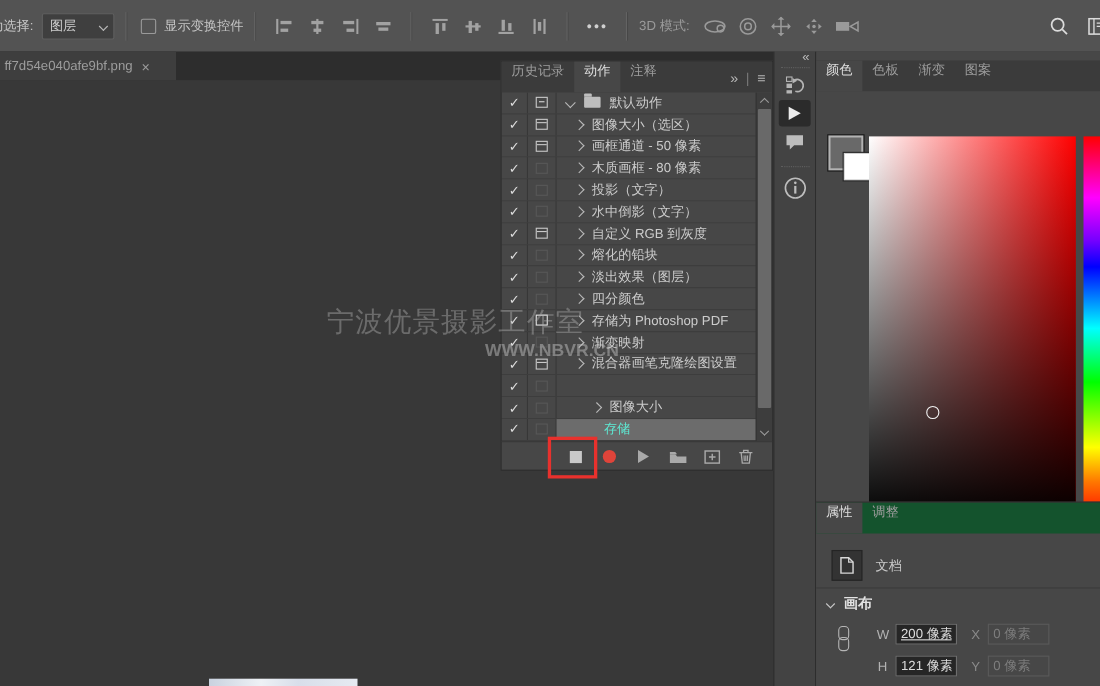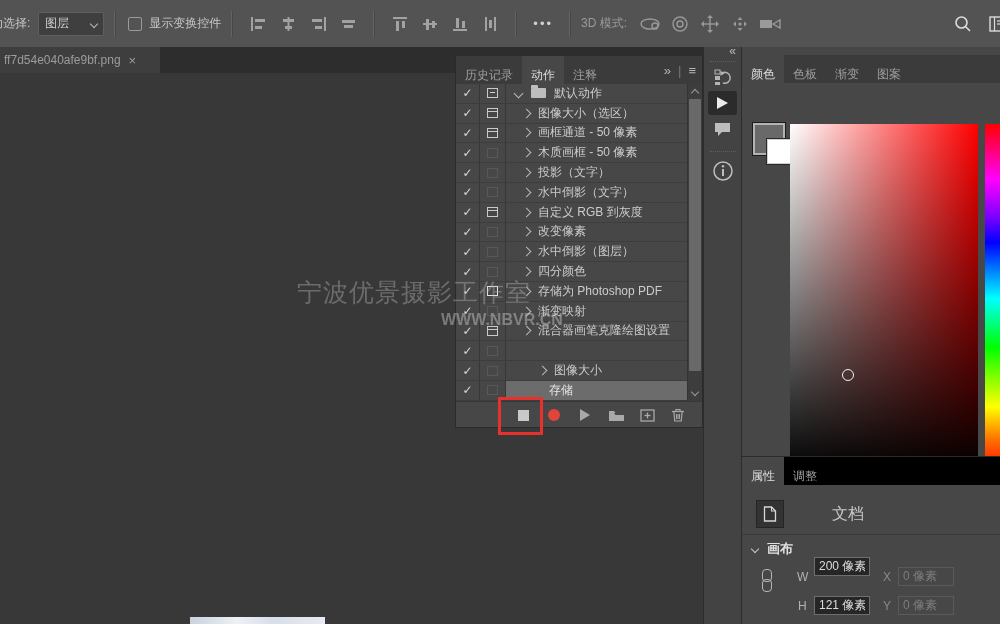--- a/index.html
+++ b/index.html
@@ -29,37 +29,37 @@
   .tab-close{margin-left:8px;color:#9c9c9c;font-size:13px;}
   
   #canvas{left:0;top:73px;width:703px;height:551px;background:#383838;}
   #doc-image-partial{left:190px;top:617px;width:135px;height:7px;
      background:linear-gradient(to right,#c9d2df,#eef1f5 35%,#d8deea 60%,#e6eaf1);}
   #watermark-1{left:297px;top:276px;font-size:25px;font-weight:normal;letter-spacing:1px;color:rgba(178,178,178,0.42);z-index:50;pointer-events:none;}
   #watermark-2{left:441px;top:311px;font-size:16px;font-weight:bold;color:rgba(205,205,205,0.45);z-index:50;pointer-events:none;}
   
   #actions-panel{left:455px;top:55px;width:248px;height:373px;background:#474747;border:1px solid #2b2b2b;box-sizing:border-box;z-index:10;}
   #actions-header{height:28px;background:#3b3b3b;display:flex;align-items:stretch;font-size:12px;color:#9d9d9d;}
-  .panel-tab{display:flex;align-items:flex-end;padding:0 9px;}
+  .panel-tab{display:flex;align-items:flex-start;padding:0 9px;}
   .panel-tab.active{background:#474747;color:#dedede;}
   #actions-header-right{margin-left:auto;display:flex;align-items:center;padding-right:6px;color:#b5b5b5;}
   .hdr-ico{margin-left:7px;font-size:13px;}
   #actions-list{position:relative;height:317px;overflow:hidden;}
   .act-row{display:flex;align-items:stretch;height:19.8px;box-sizing:border-box;border-bottom:1px solid rgba(0,0,0,0.13);font-size:12px;color:#cccccc;}
   .cell{display:flex;align-items:center;justify-content:center;border-right:1px solid rgba(0,0,0,0.22);}
   .cell-check{width:23px;}
   .cell-dlg{width:25px;}
   .tick{color:#dcdcdc;font-size:12px;}
   .dlg{width:11px;height:10px;border:1px solid #c9c9c9;box-sizing:border-box;display:inline-block;}
   .dlg.on::after{content:"";display:block;margin-top:2px;border-top:1px solid #c9c9c9;}
   .dlg.partial::after{content:"";display:block;width:5px;margin:3px auto 0;border-top:1px solid #d5d5d5;}
   .dlg.off{border-color:#585858;}
   .dlg.bright{border-color:#e4e4e4;}
   .row-main{flex:1;display:flex;align-items:center;height:100%;padding-left:6px;margin-right:14px;}
-  .row-main.sel{background:#6c6c6c;color:#e5e5e5;}
+  .row-main.sel{background:#6c6c6c;color:#5eead4;}
   .tw{width:6px;height:6px;border-right:1.4px solid #b9b9b9;border-bottom:1.4px solid #b9b9b9;flex:none;}
   .tw.r{transform:rotate(-45deg);}
   .tw.d{transform:rotate(45deg);}
   .ind0 .tw{margin-left:3px;}
   .ind1 .tw{margin-left:11px;}
   .ind2 .tw{margin-left:27px;}
   .tw-sp{width:29px;flex:none;}
   .folder{width:15px;height:10px;background:#bdbdbd;margin-left:9px;position:relative;border-radius:1px;flex:none;}
   .folder::before{content:"";position:absolute;top:-3px;left:0;width:7px;height:3px;background:#bdbdbd;border-radius:1px 1px 0 0;}
   .act-label{margin-left:8px;white-space:nowrap;}
@@ -88,22 +88,22 @@
   #fg-swatch{position:absolute;left:11px;top:40px;width:28px;height:28px;background:#696969;border:2px solid #b3b3b3;outline:1px solid #1c1c1c;}
   #bg-swatch{position:absolute;left:25px;top:56px;width:23px;height:23px;background:#ffffff;border:1px solid #cfcfcf;outline:1px solid #2a2a2a;}
   #sat-square{position:absolute;left:48px;top:41px;width:188px;height:349px;
     background:linear-gradient(to bottom,rgba(0,0,0,0),#000),linear-gradient(to right,#ffffff,#ff0000);}
   #sat-cursor{position:absolute;left:52px;top:245px;width:10px;height:10px;border:1.5px solid #f2f2f2;border-radius:50%;}
   #hue-strip{position:absolute;left:243px;top:41px;width:15px;height:349px;
     background:linear-gradient(to bottom,#ff0000 0%,#ff00ff 16%,#7700ff 27%,#0000ff 34%,#00ffff 50%,#00ff00 64%,#ffff00 81%,#ff7700 90%,#ff0000 100%);}
   #hue-arrow{position:absolute;left:231px;top:394px;width:0;height:0;border-top:5px solid transparent;border-bottom:5px solid transparent;border-left:7px solid #e8e8e8;}
   
   #props{position:absolute;left:0;top:409px;width:100%;height:168px;background:#474747;border-top:1px solid #2b2b2b;}
-  #prop-tabs{height:28px;background:#000000;display:flex;font-size:12px;color:#9d9d9d;}
-  #doc-row{position:absolute;left:14px;top:43px;display:flex;align-items:center;color:#c9c9c9;font-size:16px;gap:36px;}
+  #prop-tabs{height:28px;background:#14532d;display:flex;font-size:12px;color:#9d9d9d;}
+  #doc-row{position:absolute;left:14px;top:43px;display:flex;align-items:center;color:#c9c9c9;font-size:12px;}
   #doc-icon-box{width:26px;height:26px;background:#333333;border:1px solid #242424;display:flex;align-items:center;justify-content:center;margin-right:12px;}
   #props-divider{position:absolute;left:0;top:77px;width:100%;border-top:1px solid #3a3a3a;}
   #canvas-section-header{position:absolute;left:10px;top:83px;display:flex;align-items:center;color:#e2e2e2;font-size:13px;font-weight:bold;}
   #canvas-section-header .chev{margin-right:9px;border-color:#c9c9c9;}
   #link-icon{position:absolute;left:20px;top:112px;}
   .link-ring{width:8px;height:11px;border:1.6px solid #b5b5b5;border-radius:4px;}
   .link-ring + .link-ring{margin-top:-3px;}
   .fld-label{position:absolute;color:#b2b2b2;font-size:12px;}
   .fld-label.dim{color:#8a8a8a;}
   .prop-input{position:absolute;width:46px;height:17px;background:#262626;border:1px solid #6e6e6e;color:#dcdcdc;
@@ -335,21 +335,21 @@
         </div>
         <div class="act-row">
           <span class="cell cell-check">
             <span class="tick">✓</span>
           </span>
           <span class="cell cell-dlg">
             <span class="dlg off"></span>
           </span>
           <span class="row-main ind1">
             <span class="tw r"></span>
-            <span class="act-label">木质画框 - 50 像素</span>
+            <span class="act-label">木质画框 - 80 像素</span>
           </span>
         </div>
         <div class="act-row">
           <span class="cell cell-check">
             <span class="tick">✓</span>
           </span>
           <span class="cell cell-dlg">
             <span class="dlg off"></span>
           </span>
           <span class="row-main ind1">
@@ -383,33 +383,33 @@
         </div>
         <div class="act-row">
           <span class="cell cell-check">
             <span class="tick">✓</span>
           </span>
           <span class="cell cell-dlg">
             <span class="dlg off"></span>
           </span>
           <span class="row-main ind1">
             <span class="tw r"></span>
-            <span class="act-label">改变像素</span>
-          </span>
-        </div>
-        <div class="act-row">
-          <span class="cell cell-check">
-            <span class="tick">✓</span>
-          </span>
-          <span class="cell cell-dlg">
-            <span class="dlg off"></span>
-          </span>
-          <span class="row-main ind1">
-            <span class="tw r"></span>
-            <span class="act-label">水中倒影（图层）</span>
+            <span class="act-label">熔化的铅块</span>
+          </span>
+        </div>
+        <div class="act-row">
+          <span class="cell cell-check">
+            <span class="tick">✓</span>
+          </span>
+          <span class="cell cell-dlg">
+            <span class="dlg off"></span>
+          </span>
+          <span class="row-main ind1">
+            <span class="tw r"></span>
+            <span class="act-label">淡出效果（图层）</span>
           </span>
         </div>
         <div class="act-row">
           <span class="cell cell-check">
             <span class="tick">✓</span>
           </span>
           <span class="cell cell-dlg">
             <span class="dlg off"></span>
           </span>
           <span class="row-main ind1">
@@ -616,21 +616,21 @@
       <span class="chev down"></span>
       <span>画布</span>
     </div>
 
     <div id="link-icon">
       <div class="link-ring"></div>
         <div class="link-ring"></div>
     </div>
 
     <span class="fld-label" style="left:55px;top:113px;">W</span>
-    <input class="prop-input" style="left: 72px; top: 100px;" value="200 像素">
+    <input class="prop-input" style="left: 72px; top: 110px; text-decoration: underline;" value="200 像素">
     <span class="fld-label dim" style="left:141px;top:113px;">X</span>
     <input class="prop-input disabled" style="left: 156px; top: 110px;" value="0 像素">
 
     <span class="fld-label" style="left:56px;top:142px;">H</span>
     <input class="prop-input" style="left: 72px; top: 139px;" value="121 像素">
     <span class="fld-label dim" style="left:141px;top:142px;">Y</span>
     <input class="prop-input disabled" style="left: 156px; top: 139px;" value="0 像素">
 
   </div>
 </div>

